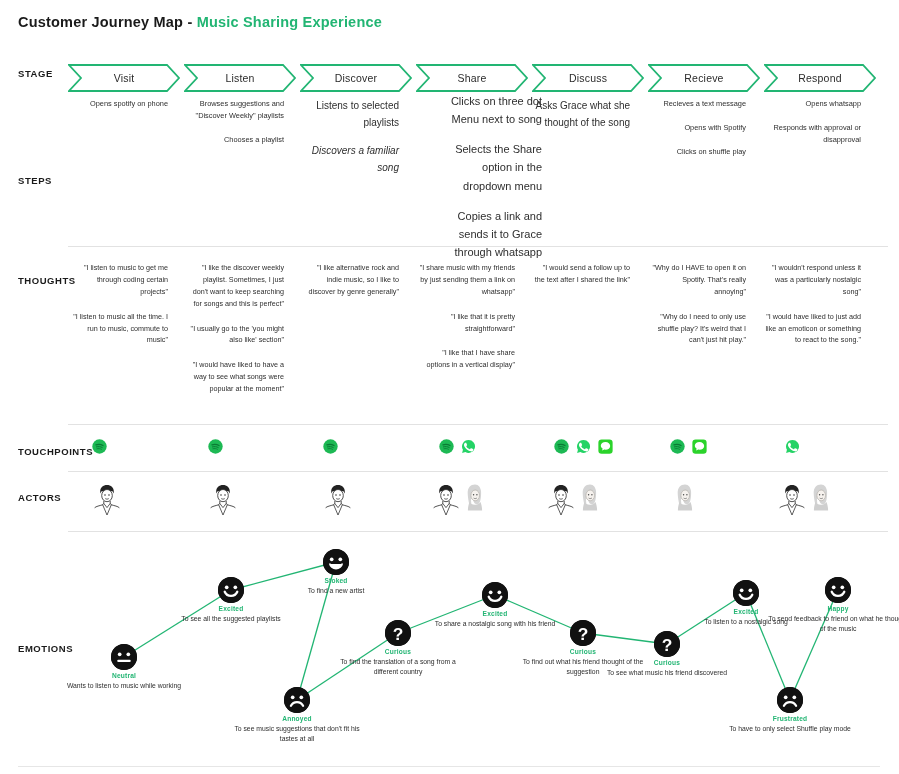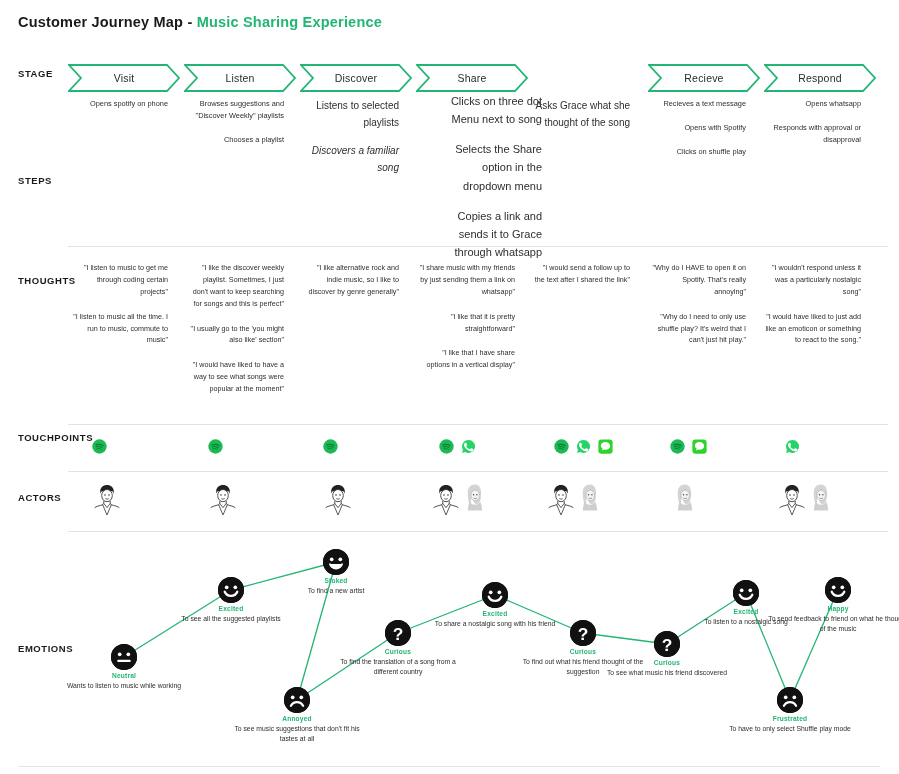--- a/index.html
+++ b/index.html
@@ -81,21 +81,21 @@
 
   <div class="title">
     <span>Customer Journey Map</span>
     <span class="dash">-</span>
     <span class="accent">Music Sharing Experience</span>
   </div>
 
   <div class="rowlabel" style="top:68px">STAGE</div>
   <div class="rowlabel" style="top:175px">STEPS</div>
   <div class="rowlabel" style="top:275px">THOUGHTS</div>
-  <div class="rowlabel" style="top:432px">TOUCHPOINTS</div>
+  <div class="rowlabel" style="top:446px">TOUCHPOINTS</div>
   <div class="rowlabel" style="top:492px">ACTORS</div>
   <div class="rowlabel" style="top:643px">EMOTIONS</div>
 
   <div class="stages" id="stages">
       <div class="chev" style="left: 0px; width: 112px;">
         <svg width="112" height="28" viewBox="0 0 112 28">
           <path d="M1,1 L99,1 L111,14 L99,27 L1,27 L13,14 Z" fill="#fff" stroke="#22b573" stroke-width="1.8"></path>
         </svg>
         <div class="lbl">Visit</div>
       </div>
@@ -109,20 +109,26 @@
         <svg width="112" height="28" viewBox="0 0 112 28">
           <path d="M1,1 L99,1 L111,14 L99,27 L1,27 L13,14 Z" fill="#fff" stroke="#22b573" stroke-width="1.8"></path>
         </svg>
         <div class="lbl">Discover</div>
       </div>
       <div class="chev" style="left: 348px; width: 112px;">
         <svg width="112" height="28" viewBox="0 0 112 28">
           <path d="M1,1 L99,1 L111,14 L99,27 L1,27 L13,14 Z" fill="#fff" stroke="#22b573" stroke-width="1.8"></path>
         </svg>
         <div class="lbl">Share</div>
+      </div>
+      <div class="chev" style="left: 464px; width: 112px;">
+        <svg width="112" height="28" viewBox="0 0 112 28">
+          <path d="M1,1 L99,1 L111,14 L99,27 L1,27 L13,14 Z" fill="#fff" stroke="#22b573" stroke-width="1.8"></path>
+        </svg>
+        <div class="lbl">Discuss</div>
       </div>
       <div class="chev" style="left: 696px; width: 112px;">
         <svg width="112" height="28" viewBox="0 0 112 28">
           <path d="M1,1 L99,1 L111,14 L99,27 L1,27 L13,14 Z" fill="#fff" stroke="#22b573" stroke-width="1.8"></path>
         </svg>
         <div class="lbl">Respond</div>
       </div>
       <div class="chev" style="left: 580px; width: 112px;">
         <svg width="112" height="28" viewBox="0 0 112 28">
           <path d="M1,1 L99,1 L111,14 L99,27 L1,27 L13,14 Z" fill="#fff" stroke="#22b573" stroke-width="1.8"></path>

